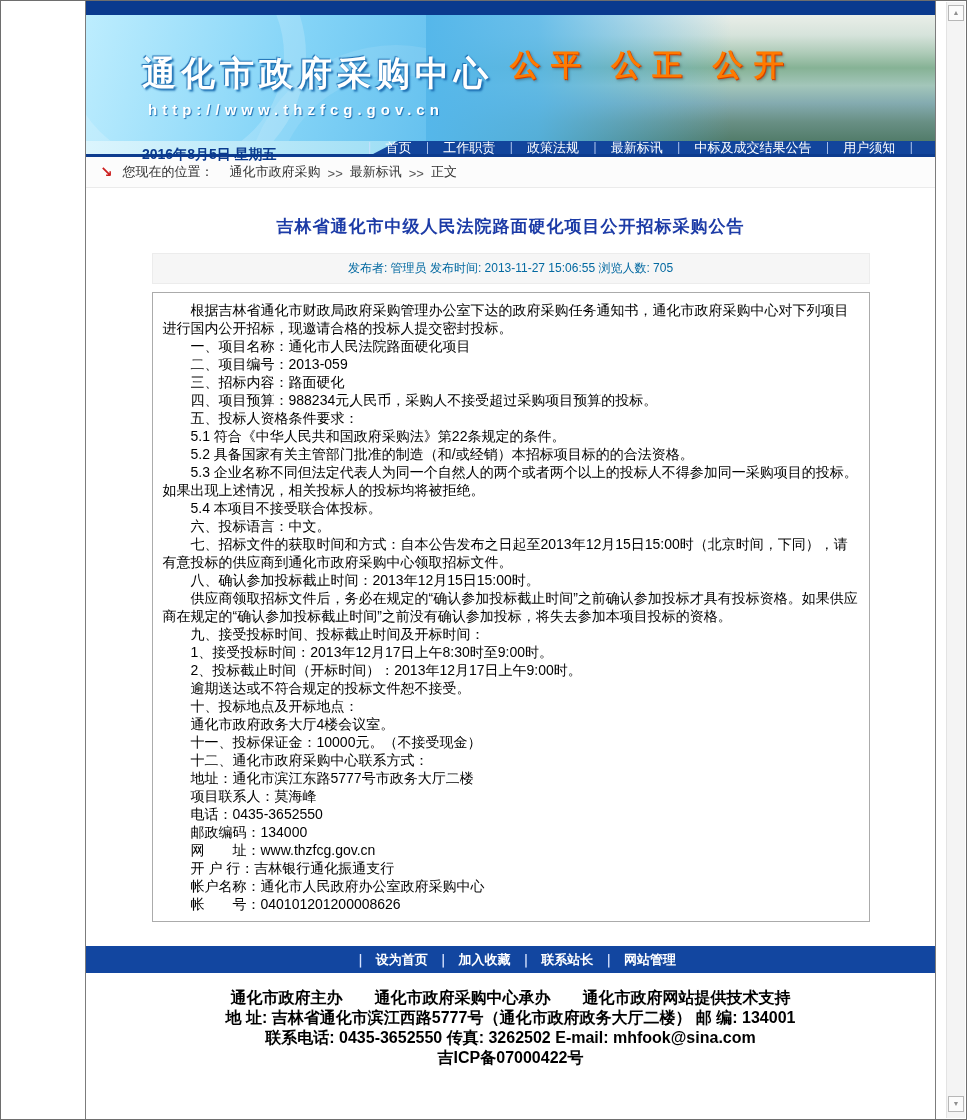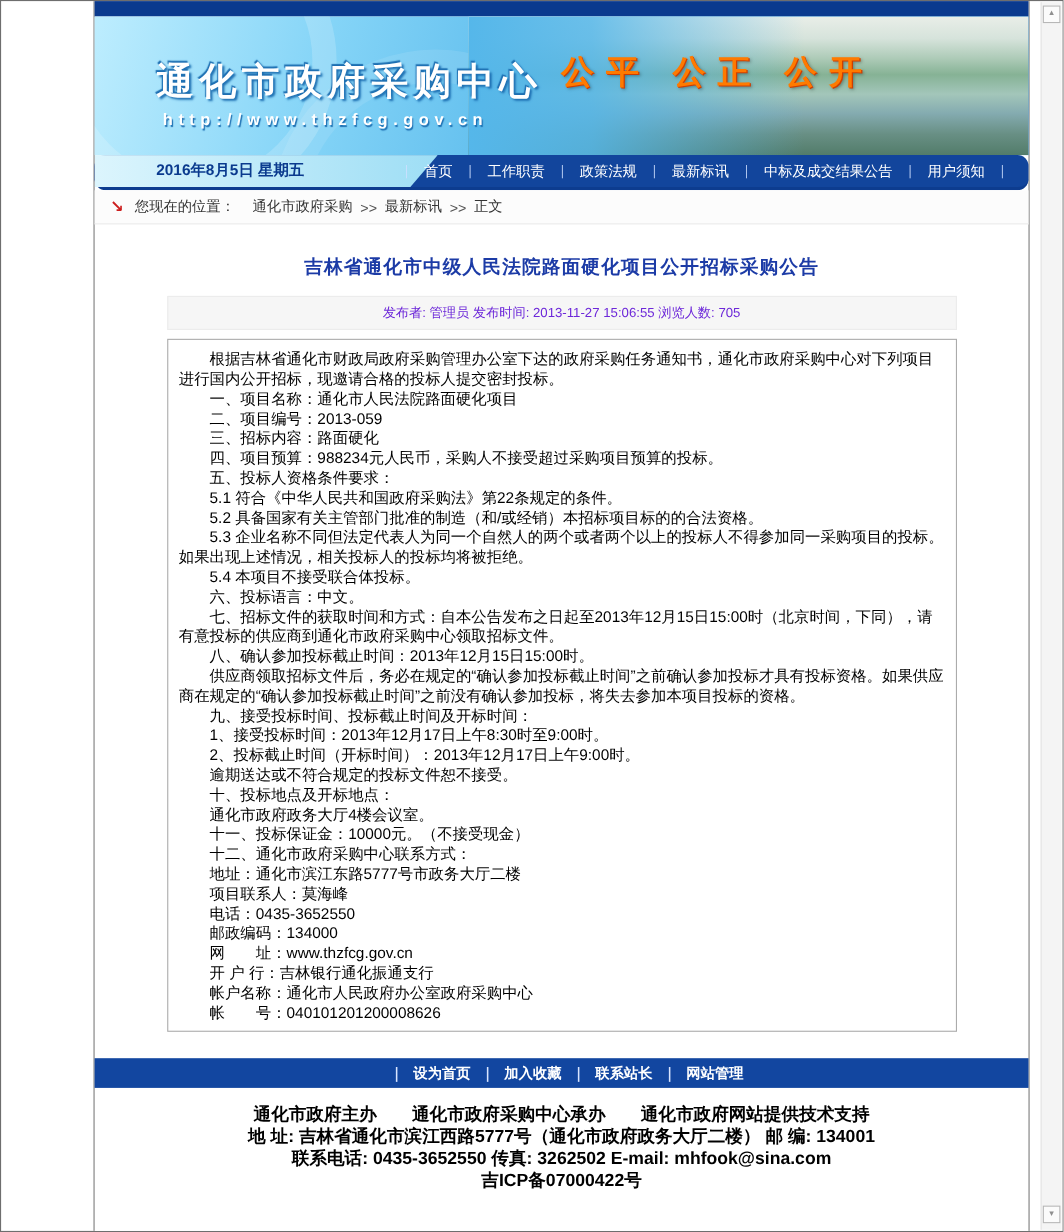--- a/index.html
+++ b/index.html
@@ -38,21 +38,21 @@
   .site-title { position:absolute; left:56px; top:36px; font-size:34px; font-weight:bold;
                 color:#ffffff; letter-spacing:5px; white-space:nowrap;
                 text-shadow:2px 2px 2px #1d6fb2, -1px -1px 1px #1d6fb2; }
   .site-url { position:absolute; left:62px; top:86px; font-size:15px; font-weight:bold;
               color:#ffffff; letter-spacing:5px; text-shadow:1px 1px 1px #1d6fb2; }
   .slogan { position:absolute; left:424px; top:30px; font-size:30px; font-weight:bold;
             color:#ff7a00; letter-spacing:11px; white-space:nowrap;
             text-shadow:1px 1px 0 #cf3d00, 2px 2px 3px rgba(0,0,0,0.35); }
 
   
-  .datebar { position:relative; height:32px; background:#12459c; border-bottom:3px solid #0d3c8f;border-radius:10px; }
+  .datebar { position:relative; height:16px; background:#12459c; border-bottom:3px solid #0d3c8f; }
   .date-left { position:absolute; left:0; top:0; height:100%; width:312px;
                background:linear-gradient(to right,#dcf5fd,#9edef5);
                clip-path:polygon(0 0,100% 0,92% 100%,0 100%); }
   .date-text { position:absolute; left:56px; top:5px; color:#0a3a8e; font-weight:bold; font-size:14px; }
   .nav { position:absolute; right:8px; top:0; height:100%; display:flex; align-items:center;
          color:#fff; font-size:13px; white-space:nowrap; }
   .nav-item { display:flex; align-items:center; }
   .navsep { color:#cfe0ff; margin:0 10px; font-size:12px; }
   .navlink { color:#ffffff; cursor:pointer; text-decoration:none; }
 
@@ -62,21 +62,21 @@
   .bc-arrow { color:#cc1f1f; font-weight:bold; font-size:15px; margin-right:10px; }
   .bc-prefix { margin-right:16px; }
   .bc-item { display:flex; align-items:flex-end; }
   .bc-link { color:#333; cursor:pointer; text-decoration:none; }
   .bc-sep { color:#555; margin:0 7px; }
   .bc-item:last-child .bc-sep { display:none; }
 
   
   .art-title { text-align:center; margin:27px 0 15px; color:#1c3ba6; font-size:17px; font-weight:bold; letter-spacing:1px; }
   .meta { margin:0 auto; width:718px; background:#f6f6f6; border:1px solid #ececec;
-          text-align:center; font-size:12px; color:#6d28d9; padding:6px 0; }
+          text-align:center; font-size:12px; color:#0369a1; padding:6px 0; }
   .content-box { margin:8px auto 0; width:718px; border:1px solid #ababab;
                  padding:8px 10px; font-size:14px; line-height:18px; color:#000; }
   .content-box p { text-indent:2em; }
 
   
   .footerbar { margin-top:24px; height:27px; background:#1246a0; color:#fff;
                display:flex; justify-content:center; align-items:center;
                font-size:13px; font-weight:bold; }
   .f-item { display:flex; align-items:center; }
   .fsep { margin:0 9px; color:#d8e4ff; }

